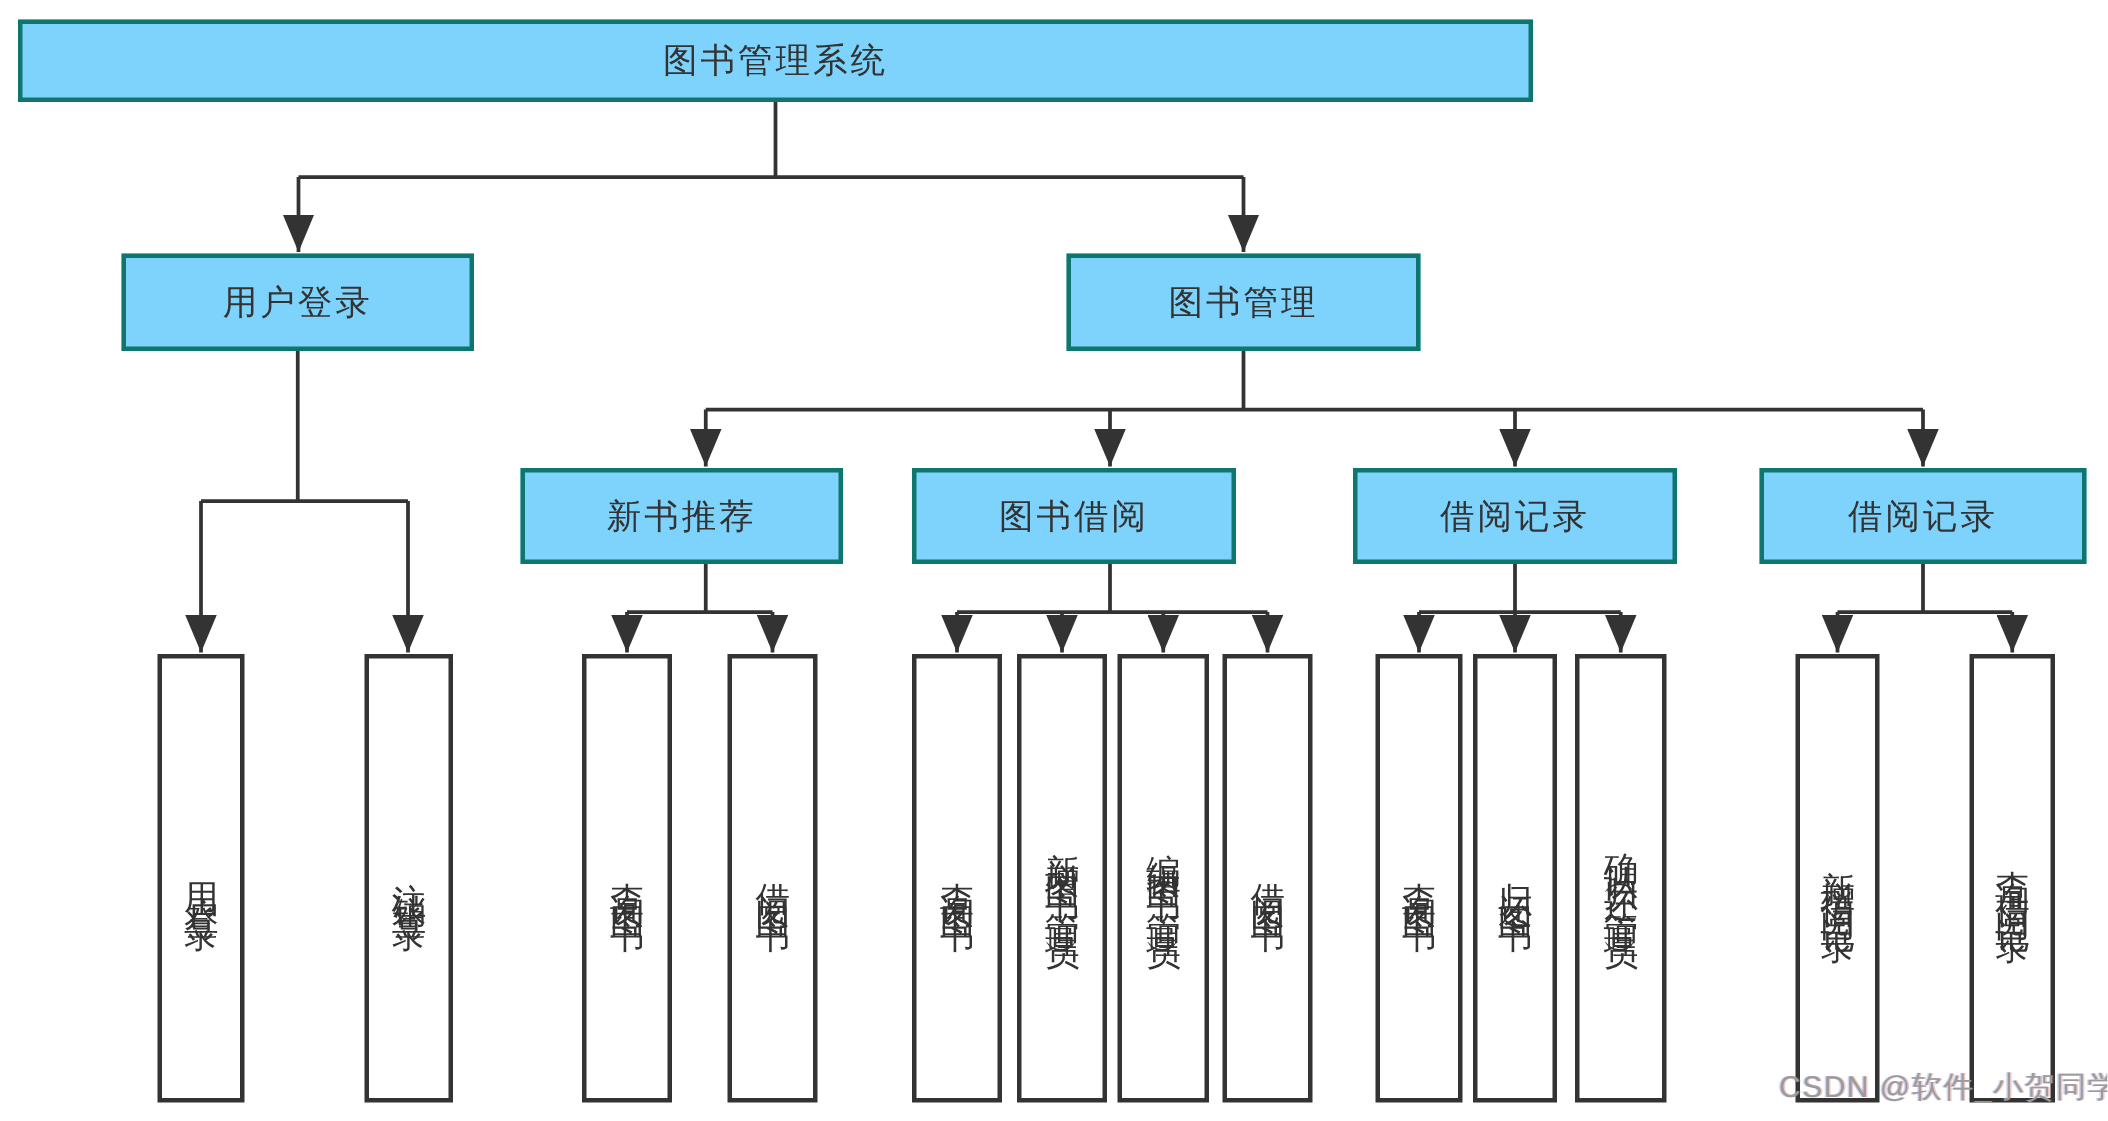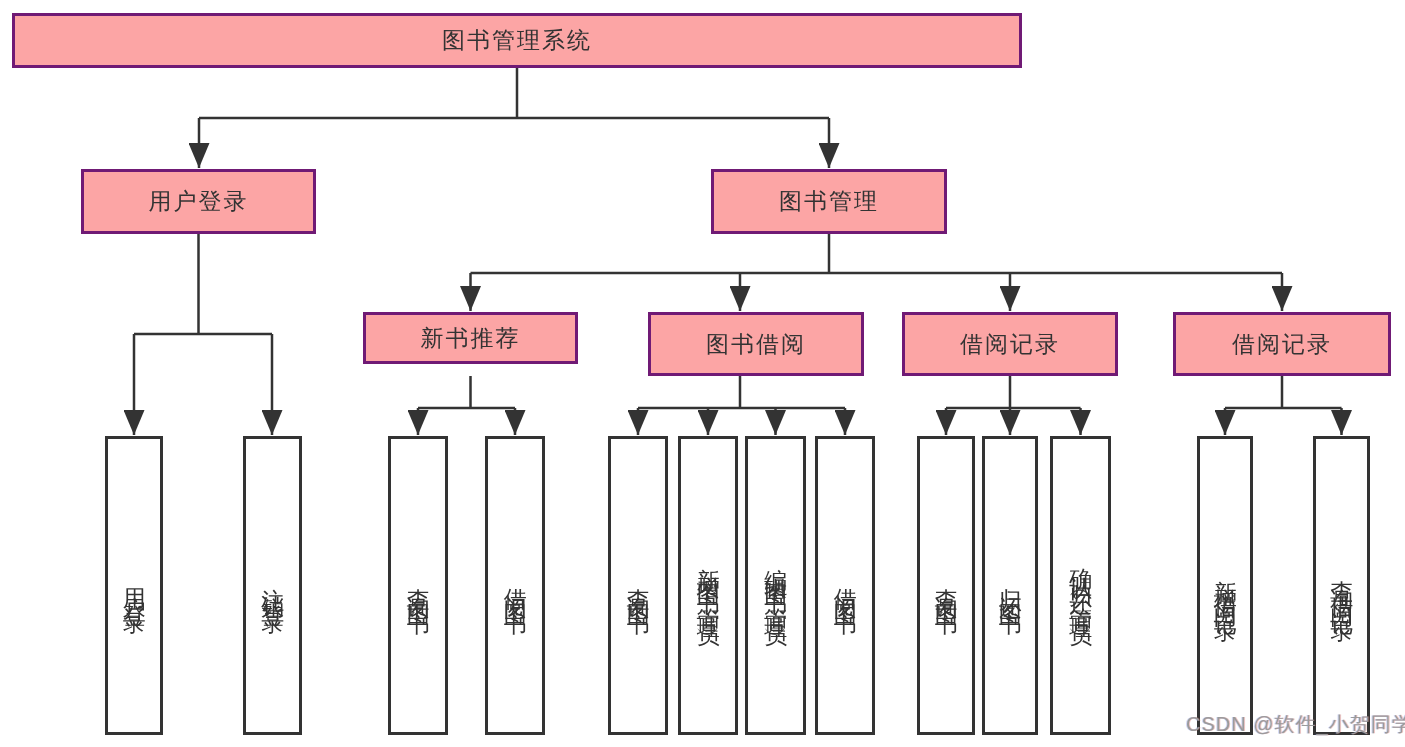--- a/index.html
+++ b/index.html
@@ -2,21 +2,21 @@
 <html><head>
 <meta charset="utf-8">
 <style>
   html,body{margin:0;padding:0;background:#ffffff;}
   .stage{
     position:relative;width:1405px;height:747px;background:#ffffff;
     font-family:"Liberation Sans", sans-serif;color:#333333;overflow:hidden;
   }
   .wires{position:absolute;left:0;top:0;width:1405px;height:747px;}
   .node{
-    position:absolute;border:3px solid #701a75;background:#fca5a5;
+    position:absolute;border:3px solid #0f766e;background:#7dd3fc;
     display:flex;align-items:center;justify-content:center;
     box-sizing:border-box;font-size:23px;letter-spacing:2px;color:#333333;
   }
   .leaf{
     position:absolute;border:3px solid #333333;background:#ffffff;
     display:flex;align-items:center;justify-content:center;
     box-sizing:border-box;font-size:23px;color:#333333;
   }
   .leaf span{
     writing-mode:vertical-rl;text-orientation:mixed;letter-spacing:8px;line-height:1.1;
@@ -74,24 +74,24 @@
     <span>图书管理系统</span>
   </div>
 
   <div class="node" style="left:81px;top:169px;width:235px;height:65px;">
     <span>用户登录</span>
   </div>
   <div class="node" style="left:711px;top:169px;width:236px;height:65px;">
     <span>图书管理</span>
   </div>
 
-  <div class="node" style="left:363px;top:312px;width:215px;height:52px;">
+  <div class="node" style="left:347px;top:312px;width:215px;height:64px;">
     <span>新书推荐</span>
   </div>
-  <div class="node" style="left:648px;top:312px;width:216px;height:64px;">
+  <div class="node" style="left:608px;top:312px;width:216px;height:64px;">
     <span>图书借阅</span>
   </div>
   <div class="node" style="left:902px;top:312px;width:216px;height:64px;">
     <span>借阅记录</span>
   </div>
   <div class="node" style="left:1173px;top:312px;width:218px;height:64px;">
     <span>借阅记录</span>
   </div>
 
   <div class="leaf" style="left:105px;top:436px;width:58px;height:299px;">

